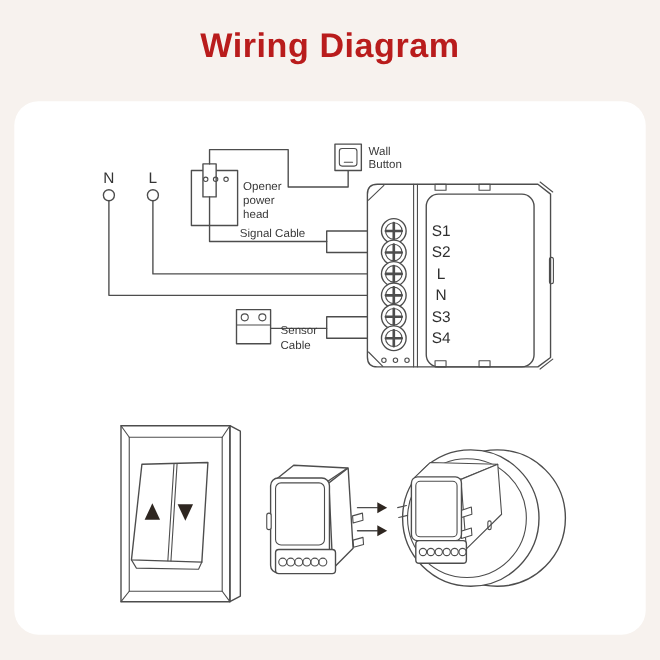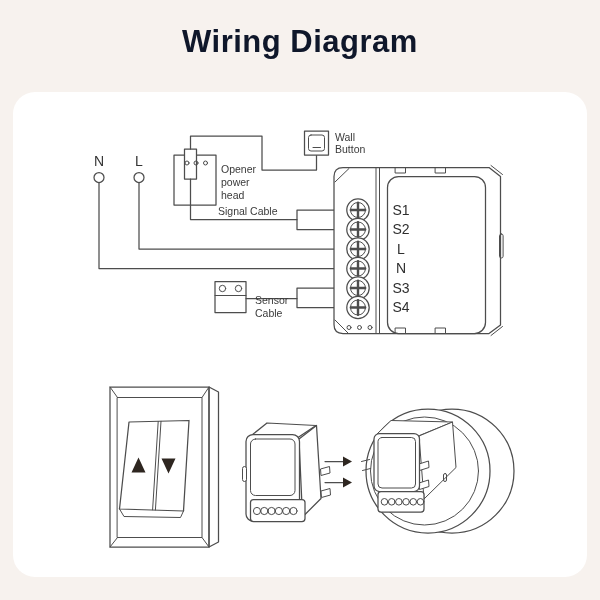--- a/index.html
+++ b/index.html
@@ -3,21 +3,21 @@
 <meta charset="utf-8">
 <style>
   html,body{margin:0;padding:0;}
   body{
     width:600px;height:600px;position:relative;overflow:hidden;
     background:#f7f2ee;
     font-family:"Liberation Sans", sans-serif;
   }
   .title{
     position:absolute;top:24px;left:0;width:600px;text-align:center;
-    font-size:31px;font-weight:700;color:#0f172a;letter-spacing:.5px;margin:0;
+    font-size:31px;font-weight:700;color:#b91c1c;letter-spacing:.5px;margin:0;
   }
   .panel{
     position:absolute;left:13px;top:92px;width:574px;height:485px;
     background:#ffffff;border-radius:22px;
   }
   svg{position:absolute;left:0;top:0;}
   .ln{fill:none;stroke:#4d4d4d;stroke-width:1.25;stroke-linecap:round;stroke-linejoin:round;}
   .wh{fill:#ffffff;stroke:#4d4d4d;stroke-width:1.25;stroke-linejoin:round;}
   .thin{stroke-width:1;}
   .cross{fill:none;stroke:#4d4d4d;stroke-width:2.4;stroke-linecap:round;}

